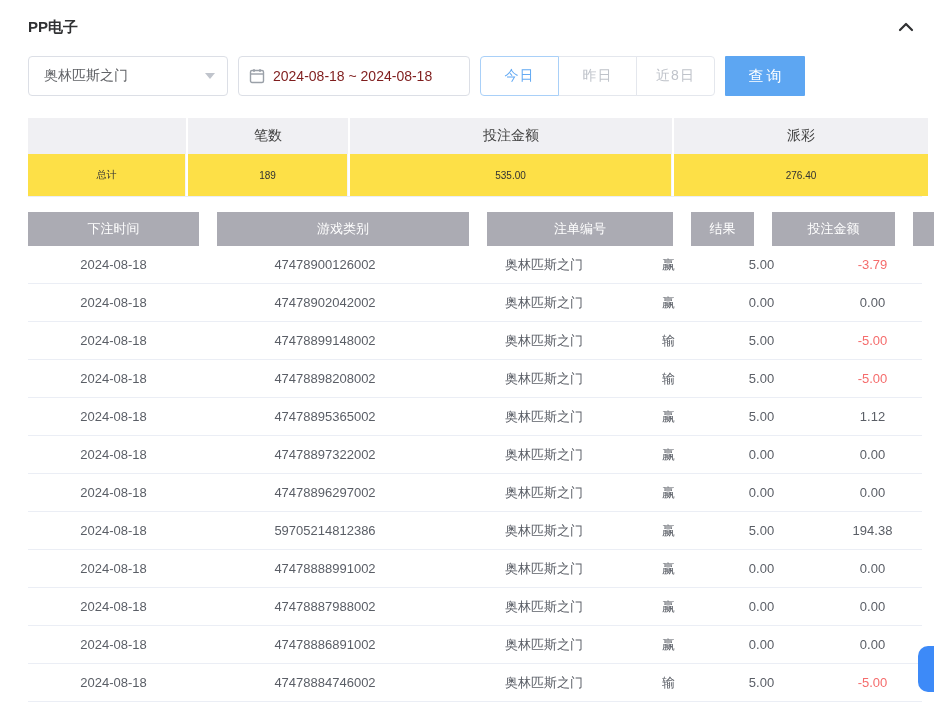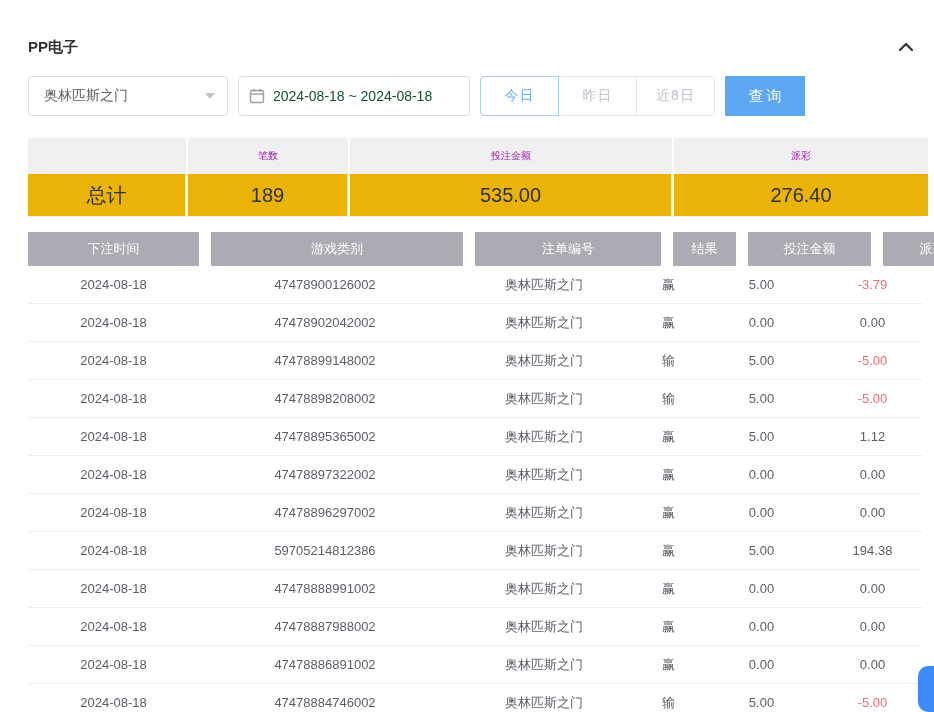--- a/index.html
+++ b/index.html
@@ -2,58 +2,58 @@
 <html><head>
 <meta charset="utf-8">
 <style>
   * { margin:0; padding:0; box-sizing:border-box; }
   html,body { width:934px; height:712px; background:#fff; overflow:hidden;
               font-family:"Liberation Sans","DejaVu Sans",sans-serif; }
   .page { position:relative; width:934px; height:712px; background:#fff; }
 
   
   .panel-header { display:flex; justify-content:space-between; align-items:center;
-                  padding:14px 20px 0 28px; height:40px;margin-top:20px; }
+                  padding:14px 20px 0 28px; height:40px; }
   .panel-title { font-size:15px; font-weight:bold; color:#303133; }
   .collapse-btn { cursor:pointer; display:flex; align-items:center; }
 
   
   .filter-row { display:flex; align-items:center; margin:16px 0 0 28px; height:40px; }
   .select-box { width:200px; height:40px; border:1px solid #dcdfe6; border-radius:4px;
                 display:flex; align-items:center; justify-content:space-between;
                 padding:0 12px 0 15px; font-size:14px; color:#606266; cursor:pointer; background:#fff; }
   .caret-down { width:0; height:0; border-left:5px solid transparent; border-right:5px solid transparent;
                 border-top:6px solid #c0c4cc; }
   .date-box { width:232px; height:40px; border:1px solid #dcdfe6; border-radius:4px;
               display:flex; align-items:center; gap:8px; padding:0 10px; margin-left:10px;
-              font-size:14px; color:#14532d; cursor:pointer; background:#fff; white-space:nowrap; }
+              font-size:14px; color:#7f1d1d; cursor:pointer; background:#fff; white-space:nowrap; }
   .btn-group { display:flex; margin-left:10px;justify-content:center; }
   .qbtn { width:79px; height:40px; background:#fff; border:1px solid #e4e7ed;
           font-size:14px; color:#bfc3ca; cursor:pointer; margin-left:-1px;
           font-family:inherit; letter-spacing:1px; }
   .qbtn:first-child { border-radius:4px 0 0 4px; margin-left:0; }
   .qbtn:last-child { border-radius:0 4px 4px 0; }
   .qbtn.active { color:#64aaf3; border-color:#a9d0f8; position:relative; z-index:1; background:#fff; }
   .query-btn { width:80px; height:40px; margin-left:10px; background:#5da6f2; border:none;
                border-radius:1px; color:#fff; font-size:15px; letter-spacing:3px; cursor:pointer;
                font-family:inherit; padding-left:3px; }
 
   
   .summary { width:894px; margin:22px 0 0 28px; }
   .sum-head, .sum-row { display:grid; grid-template-columns:158px 160px 322px 254px; column-gap:2px; }
   .sum-head > div { background:#f0f0f3; height:36px; display:flex; align-items:center; justify-content:center;
-                    font-size:10px; color:#a21caf; }
+                    font-size:14px; color:#404040; }
   .sum-row { border-bottom:1px solid #ebeef5; }
-  .sum-row > div { background:#eab308; height:42px; display:flex; align-items:center; justify-content:center;
-                   font-size:20px; color:#303133; border-right:1px solid #f5f6f8; }
+  .sum-row > div { background:#fde047; height:42px; display:flex; align-items:center; justify-content:center;
+                   font-size:10px; color:#303133; border-right:1px solid #f5f6f8; }
   .sum-row > div:last-child { border-right:none; }
 
   
   .bet-table { width:894px; margin:15px 0 0 28px; }
-  .bt-head { display:grid; grid-template-columns:171px 252px 186px 63px 123px 99px; column-gap:12px;
+  .bt-head { display:grid; grid-template-columns:171px 252px 186px 63px 123px 99px; column-gap:18px;
              background:#fff; }
   .bt-head > div { background:#ababb3; color:#fff; font-size:13px; height:34px;
                    display:flex; align-items:center; justify-content:center; }
   .bt-row { display:grid; grid-template-columns:171px 252px 186px 63px 123px 99px;
             border-bottom:1px solid #ebeef5; }
   .bt-row > div { height:37px; display:flex; align-items:center; justify-content:center;
                   font-size:13px; color:#5a5e66; }
   .bt-row > div.neg { color:#f56c6c; }
 
   

